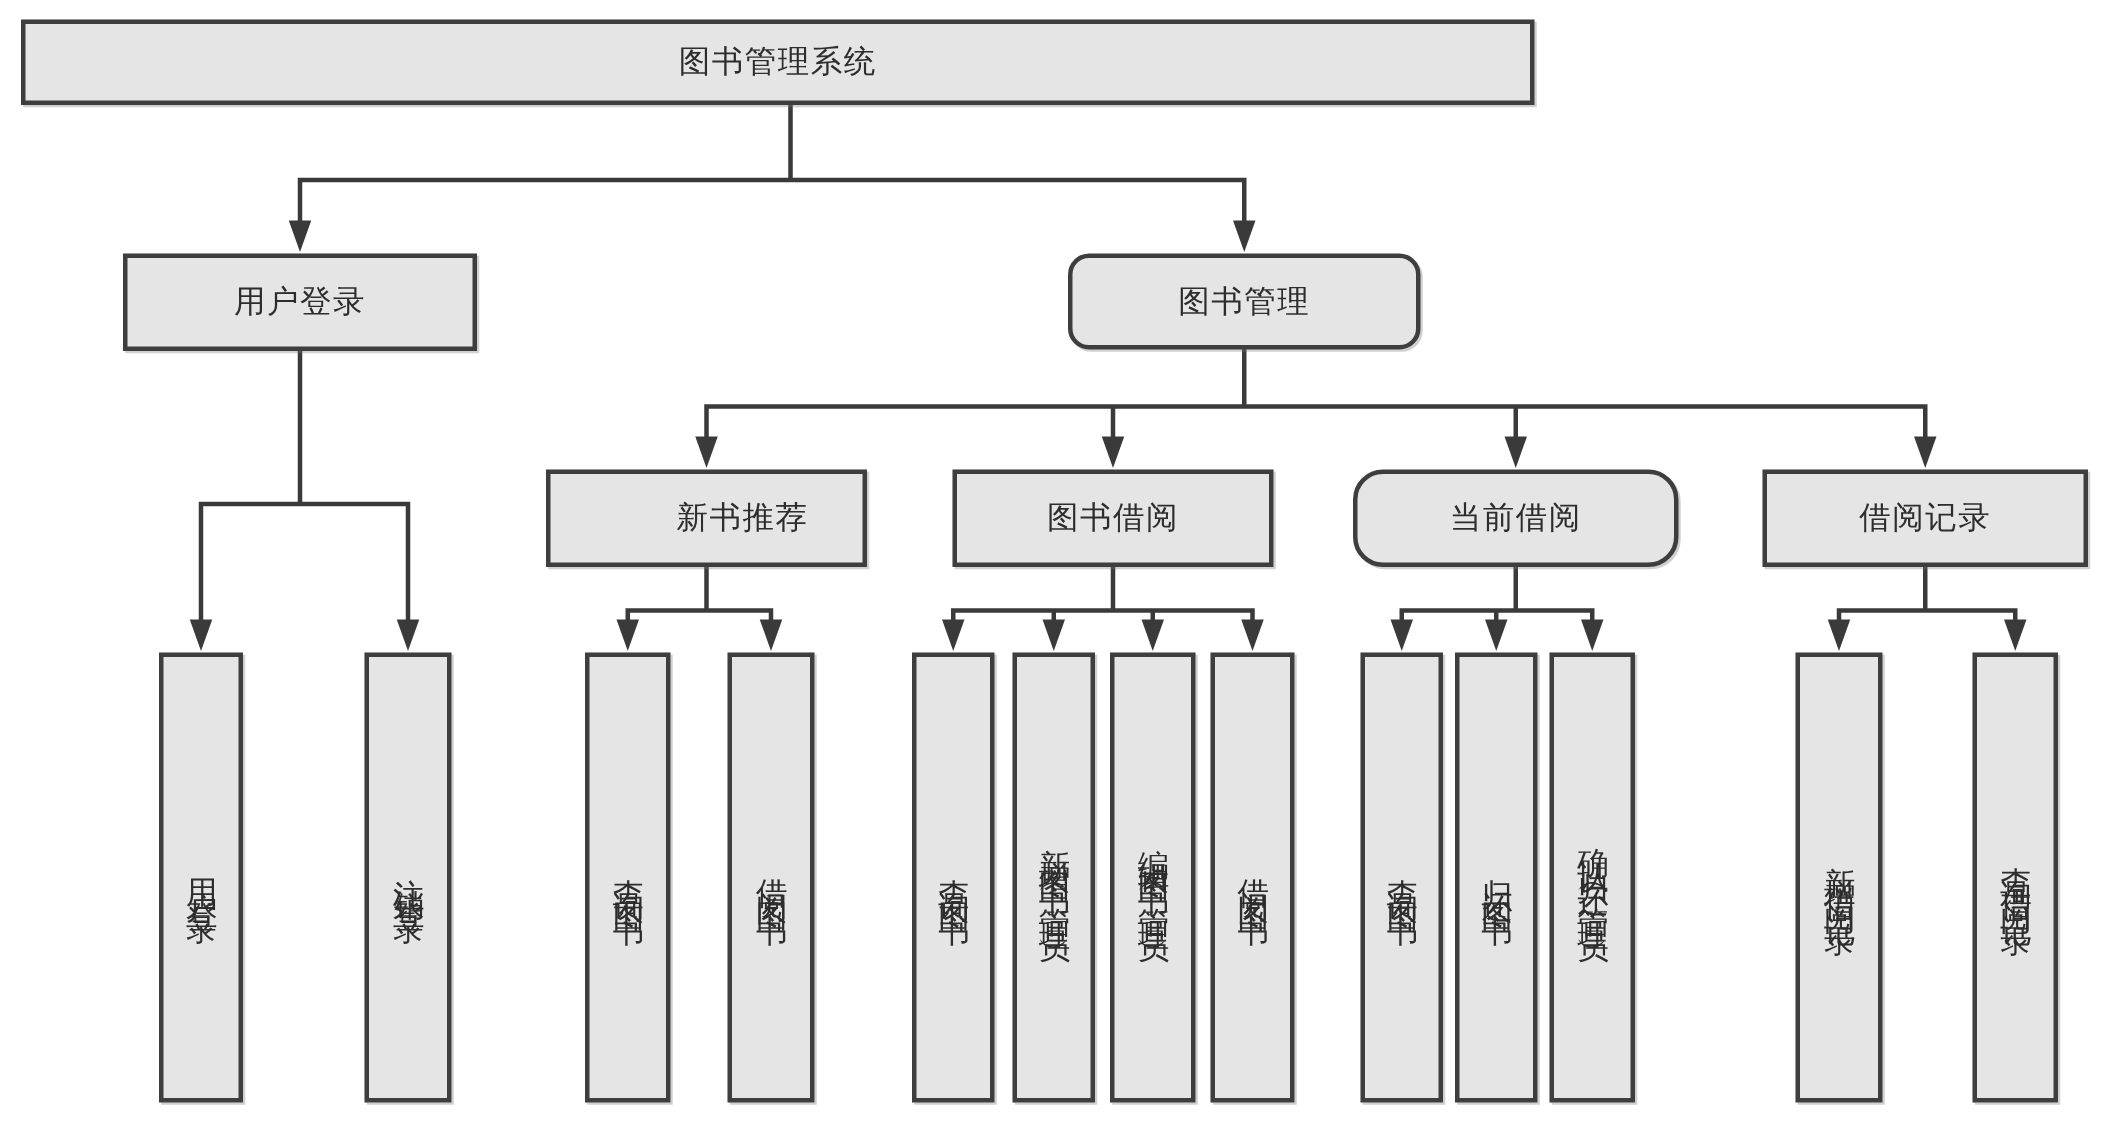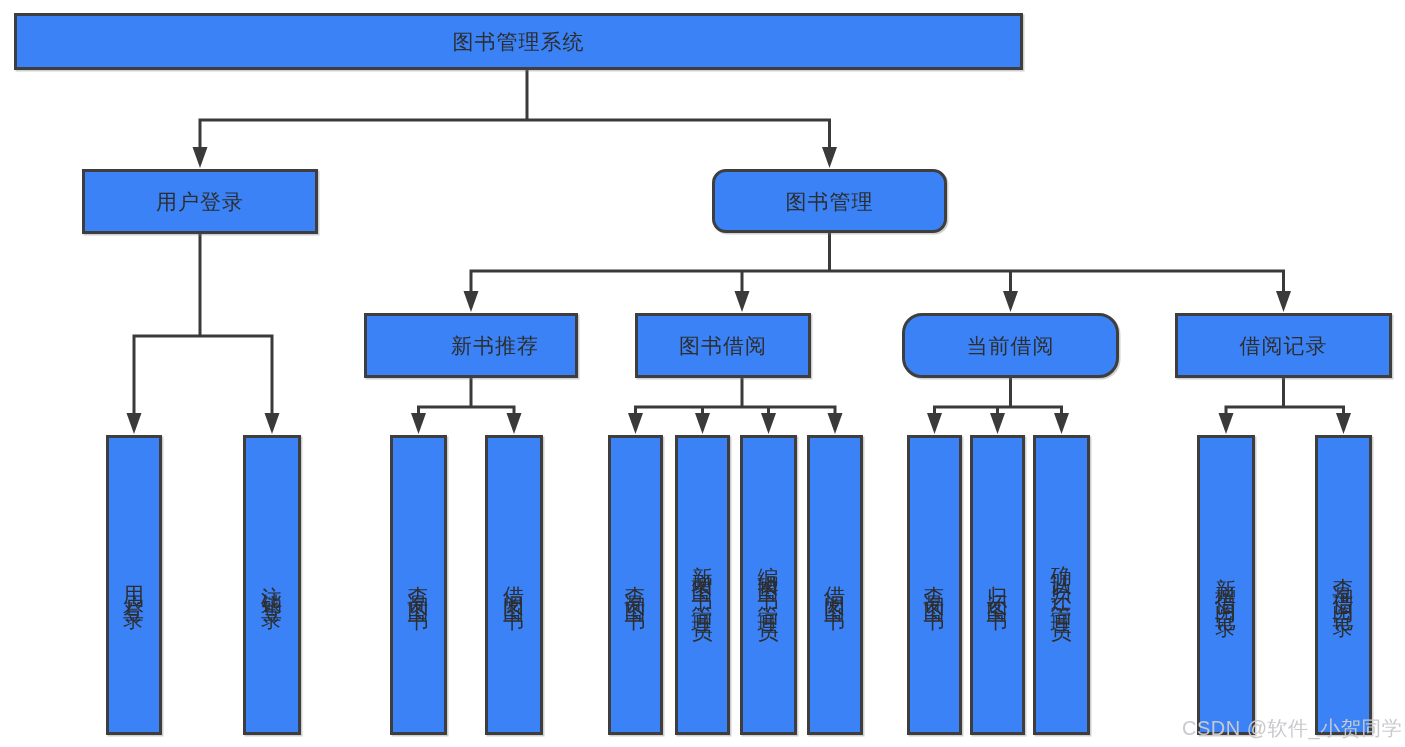--- a/index.html
+++ b/index.html
@@ -25,21 +25,21 @@
     width: 1405px;
     height: 747px;
   }
   .nodes {
     position: absolute;
     inset: 0;
   }
   .node {
     position: absolute;
     box-sizing: border-box;
-    background: #3b82f6;
+    background: #e5e5e5;
     border: 3px solid #3e3e3e;
     box-shadow: 1.5px 1.5px 0 rgba(120,120,120,0.35);
     display: flex;
     align-items: center;
     justify-content: center;
     color: #2d2d2d;
     font-size: 21px;
     line-height: 1;
     white-space: nowrap;
   }
@@ -86,31 +86,30 @@
       <polygon points="990,413 1005,413 997.5,434" fill="#3a3a3a"></polygon>
       <polygon points="1054,413 1069,413 1061.5,434" fill="#3a3a3a"></polygon>
       <polygon points="1218.5,413 1233.5,413 1226,434" fill="#3a3a3a"></polygon>
       <polygon points="1336,413 1351,413 1343.5,434" fill="#3a3a3a"></polygon>
     </svg>
   <div class="nodes">
       <div class="node h" style="left: 14px; top: 13px; width: 1009px; height: 57px;">图书管理系统</div>
       <div class="node h" style="left: 82px; top: 169px; width: 236px; height: 65px;">用户登录</div>
       <div class="node h" style="left: 712px; top: 169px; width: 235px; height: 64px; border-radius: 14px;">图书管理</div>
       <div class="node h" style="left: 364px; top: 313px; width: 214px; height: 65px; padding-left: 48px;">新书推荐</div>
-      <div class="node h" style="left: 635px; top: 313px; width: 176px; height: 65px;">图书借阅</div>
+      <div class="node h" style="left: 635px; top: 313px; width: 214px; height: 65px;">图书借阅</div>
       <div class="node h" style="left: 902px; top: 313px; width: 217px; height: 65px; border-radius: 20px;">当前借阅</div>
       <div class="node h" style="left: 1175px; top: 313px; width: 217px; height: 65px;">借阅记录</div>
       <div class="node v" style="left: 106px; top: 435px; width: 56px; height: 300px;">用户登录</div>
       <div class="node v" style="left: 243px; top: 435px; width: 58px; height: 300px;">注销登录</div>
       <div class="node v" style="left: 390px; top: 435px; width: 57px; height: 300px;">查询图书</div>
       <div class="node v" style="left: 485px; top: 435px; width: 58px; height: 300px;">借阅图书</div>
       <div class="node v" style="left: 608px; top: 435px; width: 55px; height: 300px;">查询图书</div>
       <div class="node v" style="left: 675px; top: 435px; width: 55px; height: 300px;">新增图书（管理员）</div>
       <div class="node v" style="left: 740px; top: 435px; width: 57px; height: 300px;">编辑图书（管理员）</div>
       <div class="node v" style="left: 807px; top: 435px; width: 56px; height: 300px;">借阅图书</div>
       <div class="node v" style="left: 907px; top: 435px; width: 55px; height: 300px;">查询图书</div>
       <div class="node v" style="left: 970px; top: 435px; width: 55px; height: 300px;">归还图书</div>
       <div class="node v" style="left: 1033px; top: 435px; width: 57px; height: 300px;">确认归还（管理员）</div>
       <div class="node v" style="left: 1197px; top: 435px; width: 58px; height: 300px;">新增借阅记录</div>
       <div class="node v" style="left: 1315px; top: 435px; width: 57px; height: 300px;">查询借阅记录</div>
     </div>
-  <div class="watermark">CSDN @软件_小贺同学</div>
 </div>
 
 </body></html>

